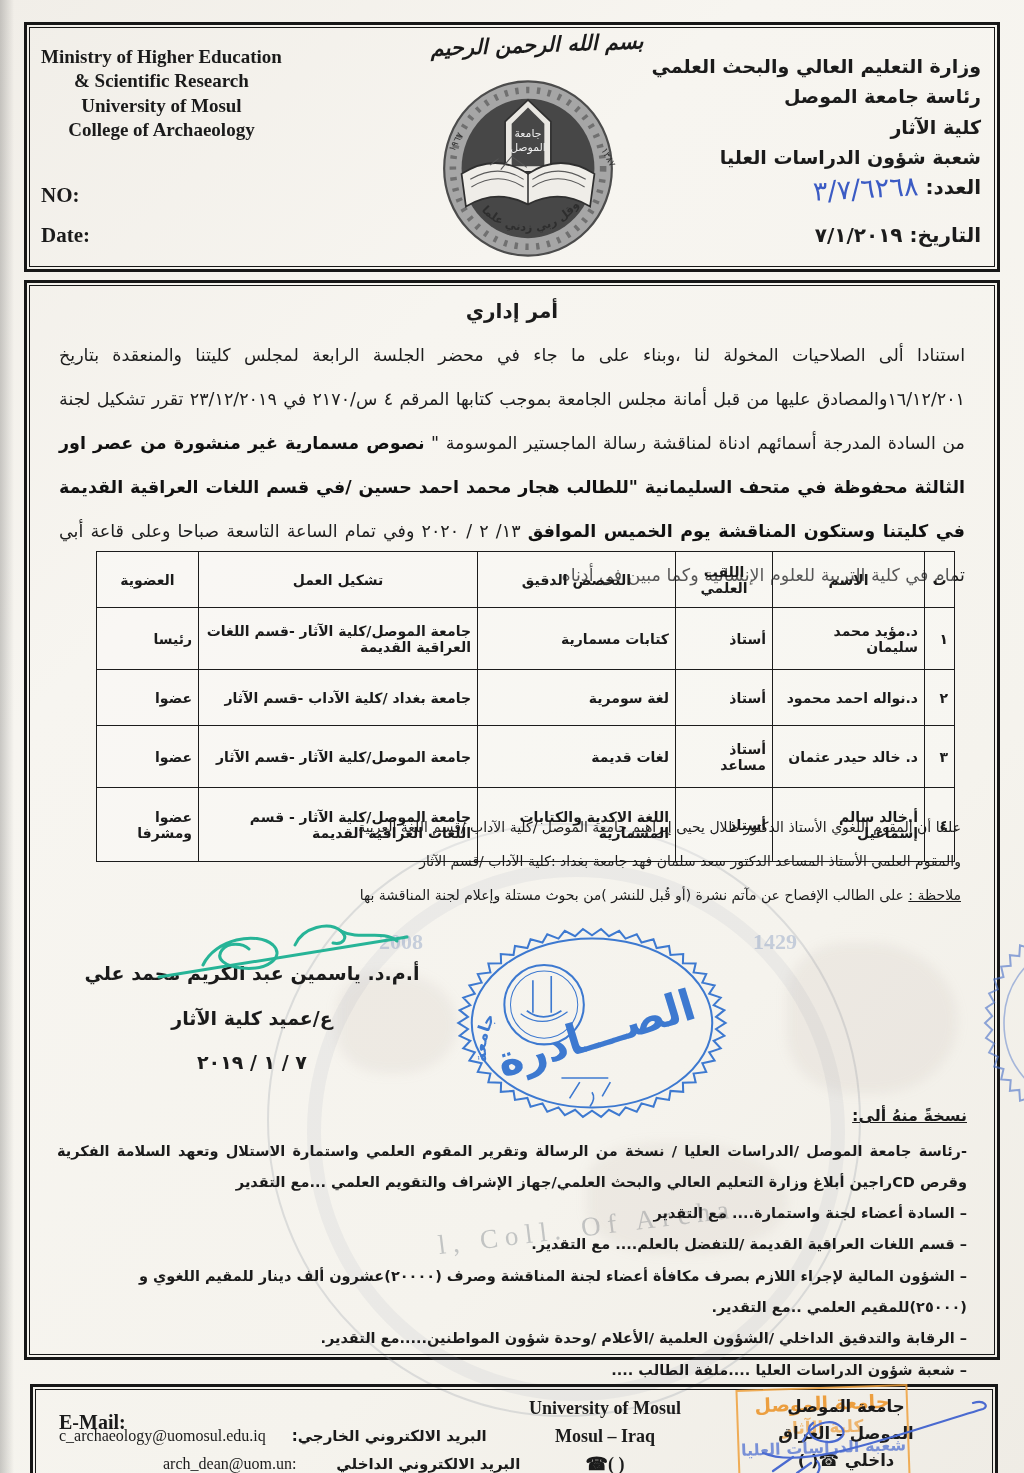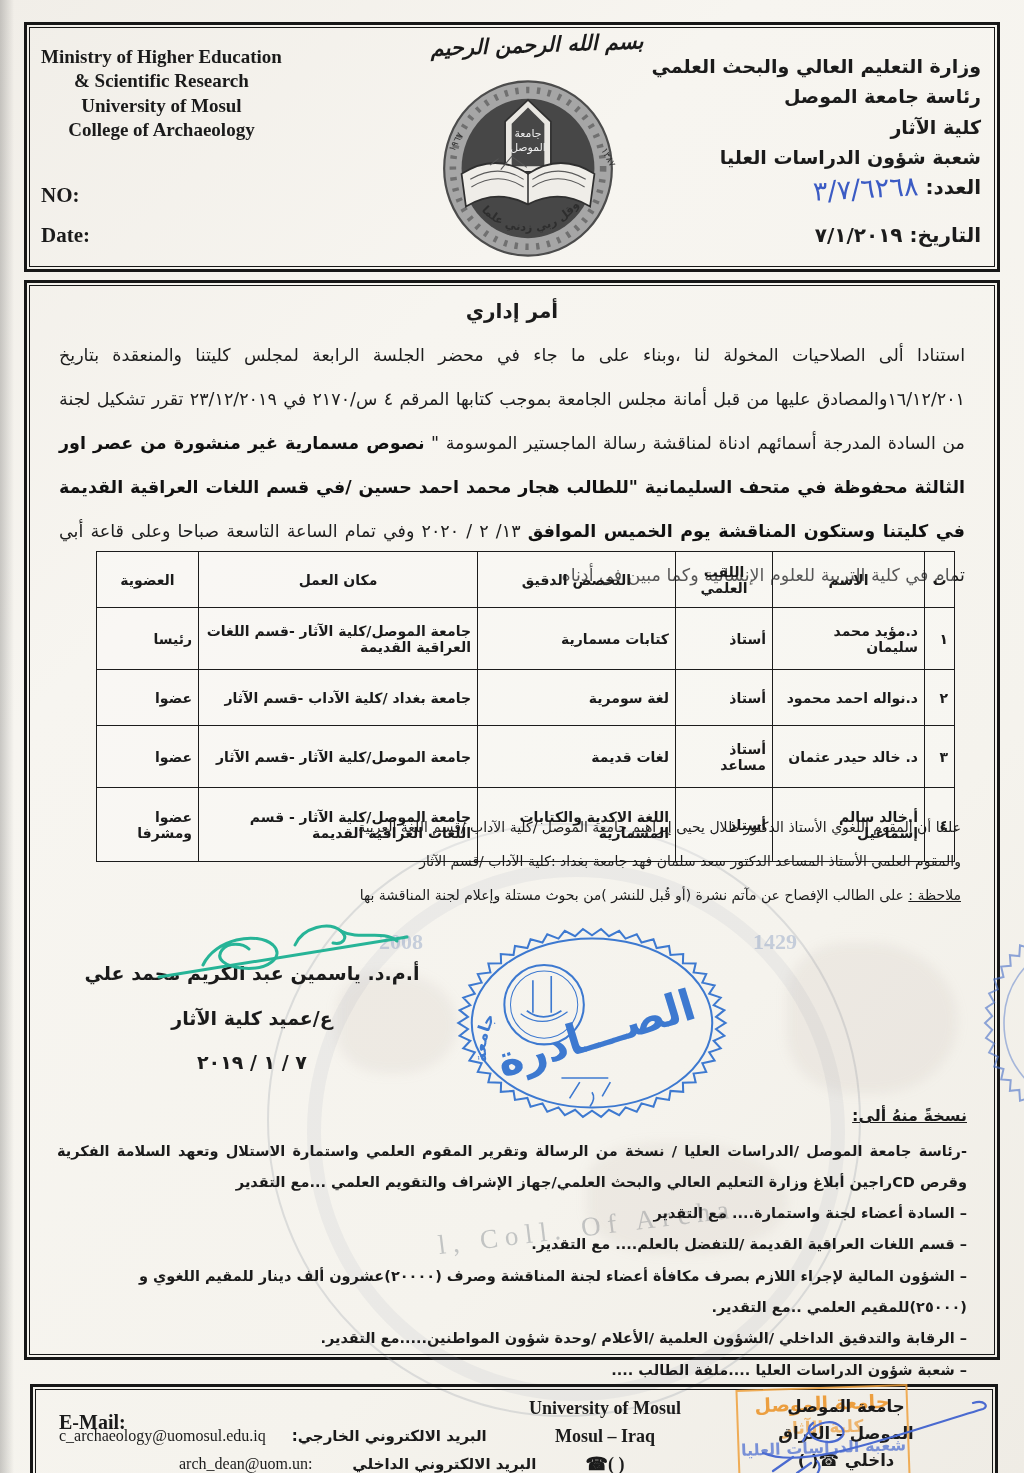--- a/index.html
+++ b/index.html
@@ -146,21 +146,21 @@
           <col style="width:198px">
           <col style="width:279px">
           <col style="width:102px">
         </colgroup>
       <tbody>
           <tr style="height:56px">
         <th>ت</th>
         <th>الاسم</th>
         <th>اللقب العلمي</th>
         <th>التخصص الدقيق</th>
-        <th>مكان العمل</th>
+        <th>تشكيل العمل</th>
         <th>العضوية</th>
       </tr>
       <tr style="height:62px">
         <td>١</td>
         <td>د.مؤيد محمد سليمان</td>
         <td>أستاذ</td>
         <td>كتابات مسمارية</td>
         <td>جامعة الموصل/كلية الآثار -قسم اللغات العراقية القديمة</td>
         <td>رئيسا</td>
       </tr>
@@ -254,21 +254,21 @@
       <ellipse cx="95" cy="98" rx="66" ry="76" fill="none" stroke="rgba(70,110,200,.45)" stroke-width="1.6"></ellipse>
     </svg>
   </div>
 
   <div class="dbox" style="left:30px;top:1384px;width:962px;height:100px;">
     <div class="f-email serif">E-Mail:</div>
     <div class="f-row" style="top:40px;">
       <span class="em">c_archaeology@uomosul.edu.iq</span>
       <span class="albl">البريد الالكتروني الخارجي:</span>
     </div>
-    <div class="f-row" style="top:68px;left:146px;gap:40px;">
+    <div class="f-row" style="top:68px;left:130px;gap:40px;">
       <span class="em">arch_dean@uom.un:</span>
       <span class="albl">البريد الالكتروني الداخلي</span>
     </div>
 
     <div class="f-center serif">
       <div>University of Mosul</div>
       <div>Mosul – Iraq</div>
       <div><span>☎(    )</span></div>
     </div>
 

